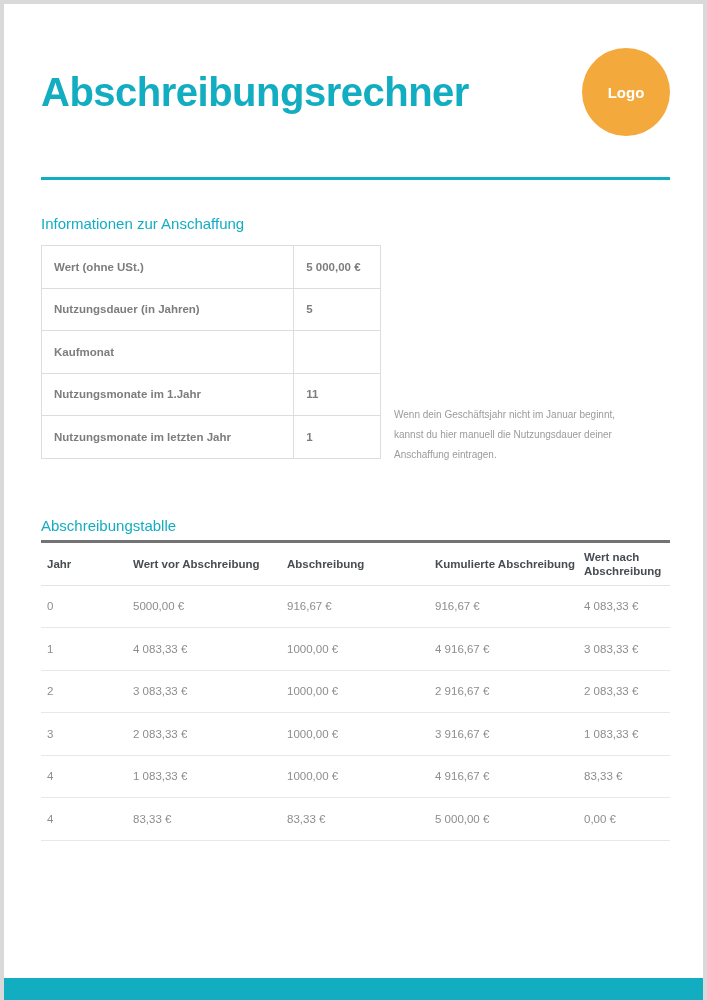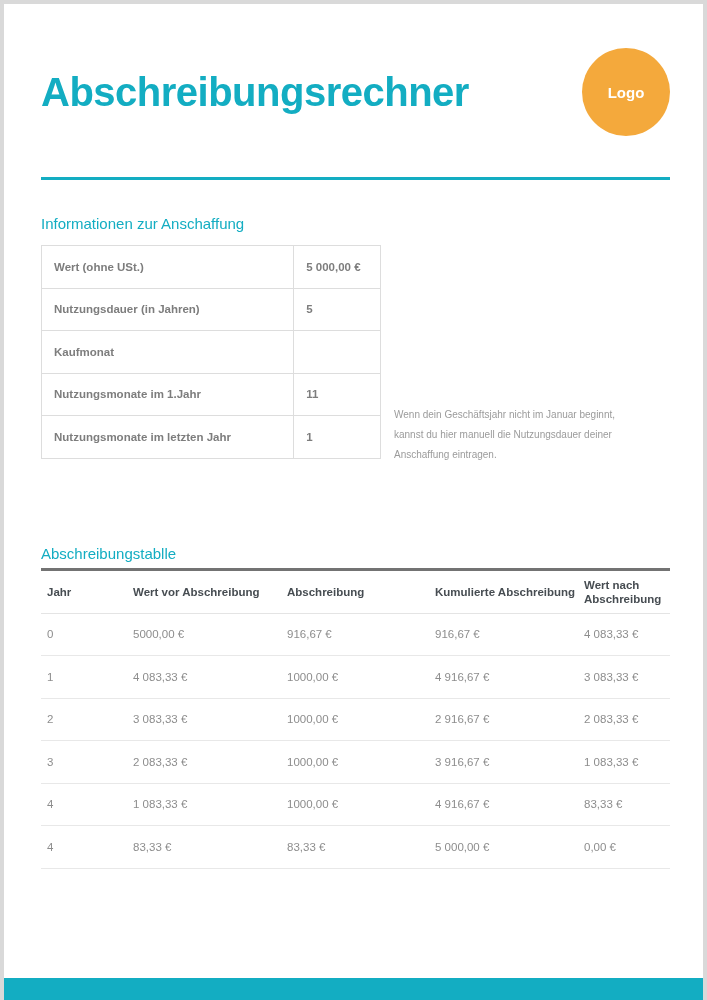--- a/index.html
+++ b/index.html
@@ -62,21 +62,21 @@
 
   .info-note {
     position:absolute;
     left:353px; top:190px;
     width:240px;
     font-size:10px; line-height:20px;
     color:#9b9b9b;
   }
 
   
-  .dep-section { margin-top:86px; }
+  .dep-section { margin-top:58px; }
   .dep-table { margin-top:6px; }
   .dep-header, .dep-row {
     display:grid;
     grid-template-columns:92px 154px 148px 149px 82px;
     align-items:center;
   }
   .dep-header {
     border-top:3px solid #737373;
     border-bottom:1px solid #e4e4e4;
     height:46px;

